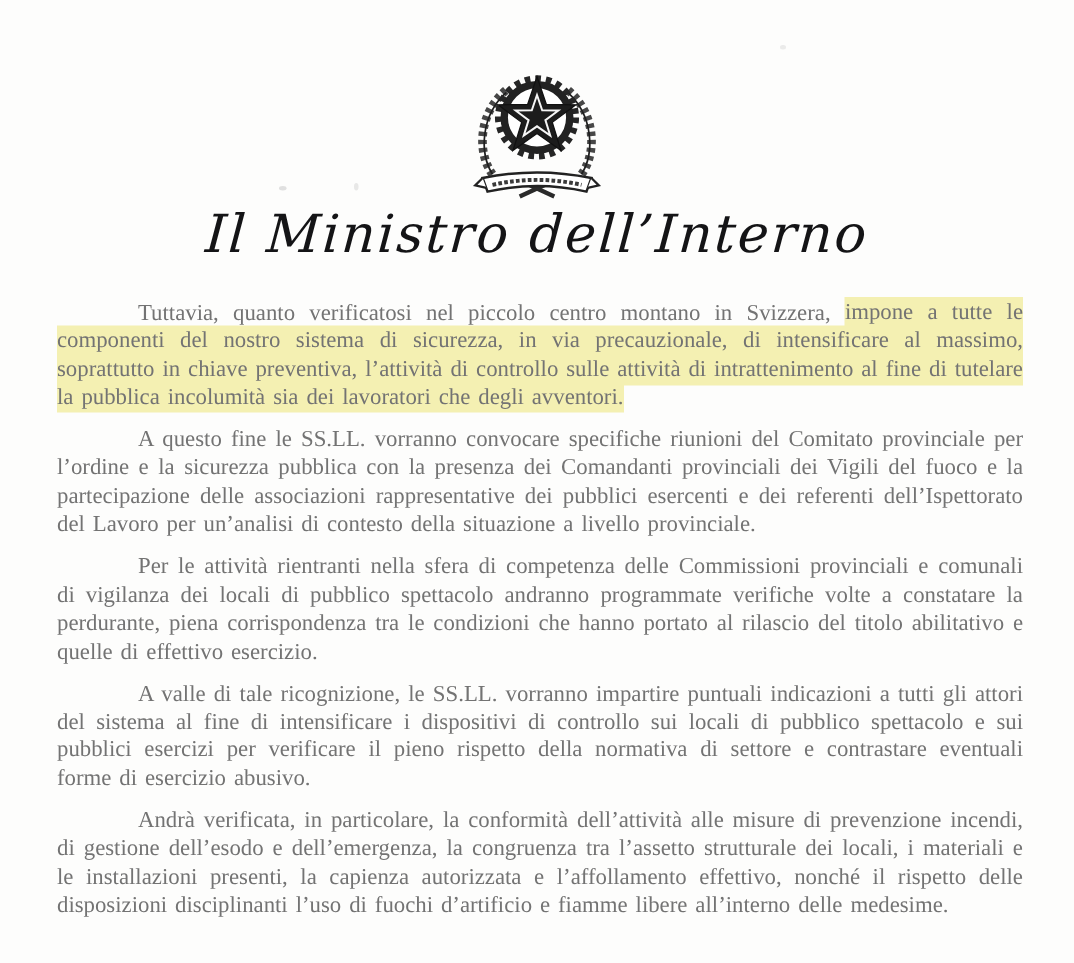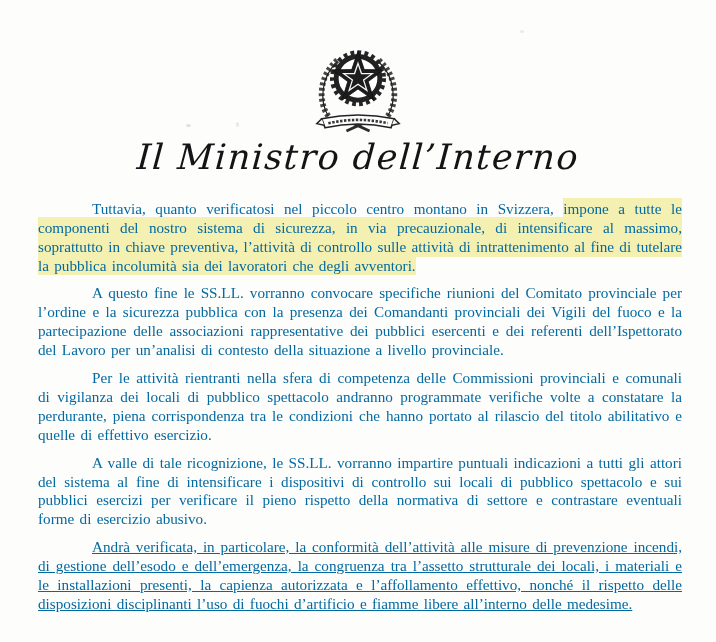--- a/index.html
+++ b/index.html
@@ -34,28 +34,28 @@
     letter-spacing: 1.5px;
     color: #141416;
     line-height: 1.25;
     transform: skewX(-4deg);
   }
   .doc-body {
     margin: 20px 34px 0 38px;
     font-size: 15.2px;
     line-height: 18.9px;
     text-align: justify;
-    color: #0369a1;
+    color: #737373;
   }
   .doc-body p.para {
     text-indent: 54px;
     margin-bottom: 9px;
     word-spacing: 1.5px;
   }
-  .doc-body p.para:last-child { margin-bottom: 0; text-decoration: underline; }
+  .doc-body p.para:last-child { margin-bottom: 0; }
   .hl {
     background: var(--hl, #f4f0b2);
     padding: 1.5px 0 2px 0;
     box-decoration-break: clone;
     -webkit-box-decoration-break: clone;
   }
   .scan-speck {
     position: absolute;
     background: #c9c9c9;
     border-radius: 50%;

